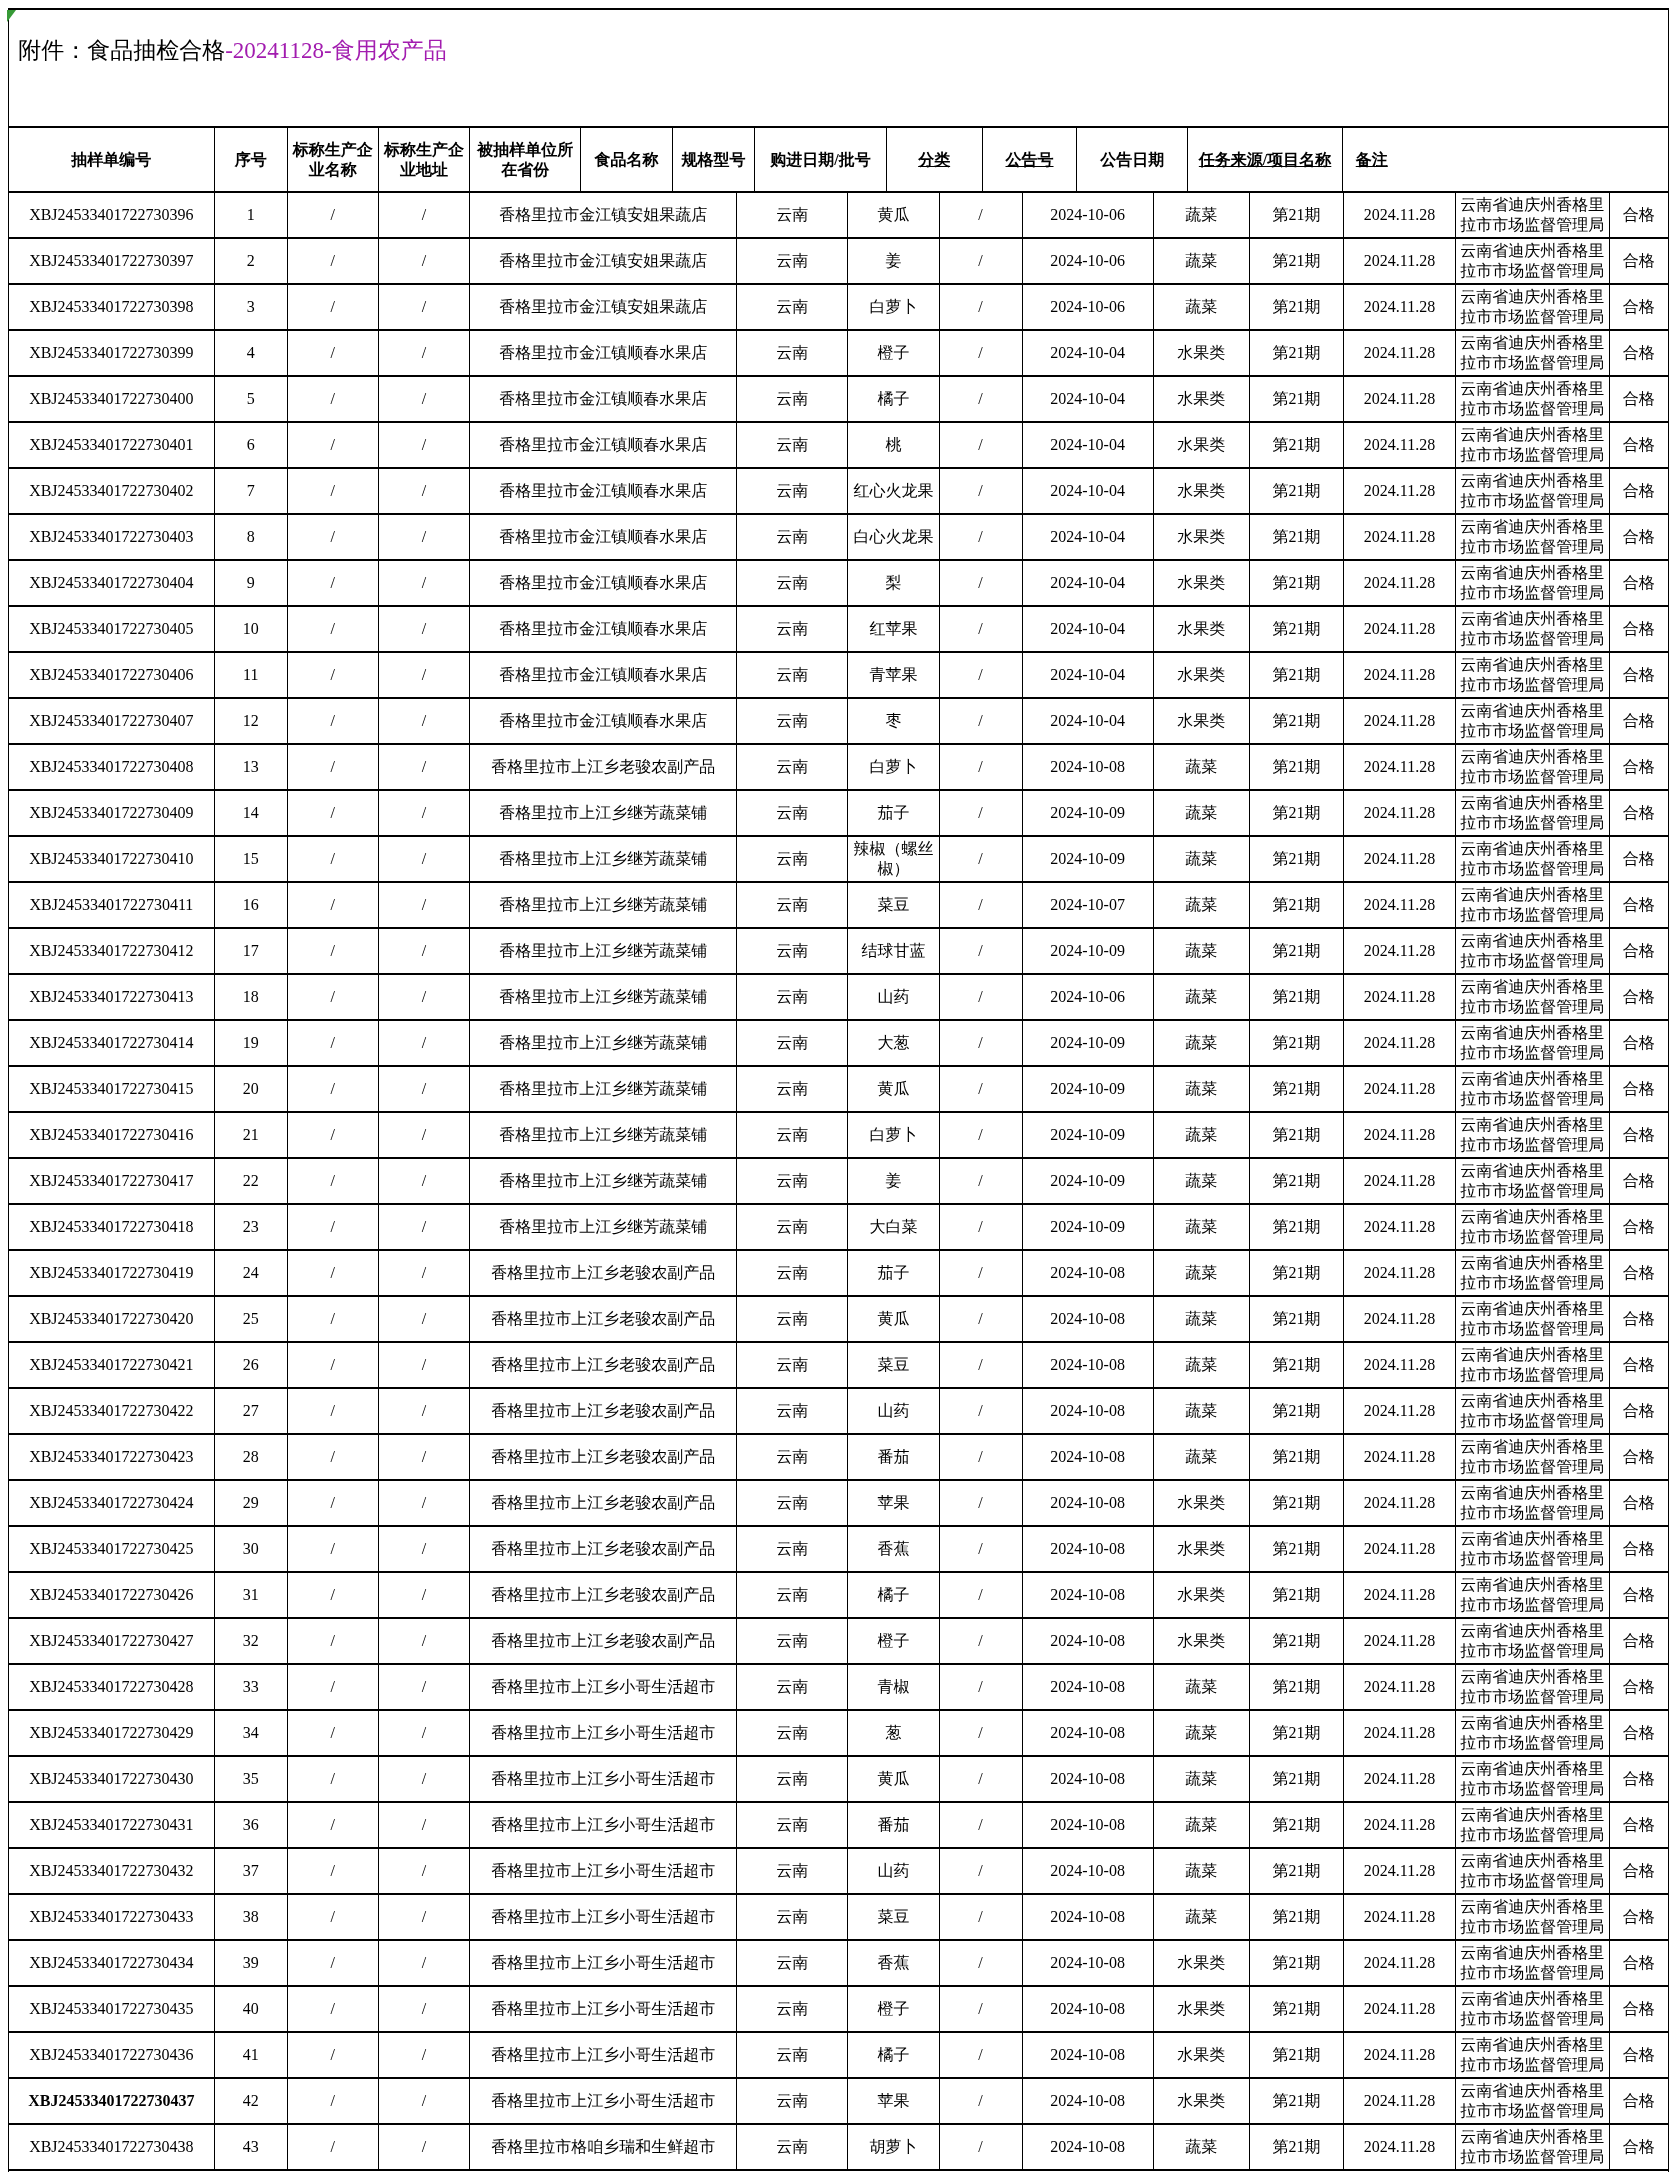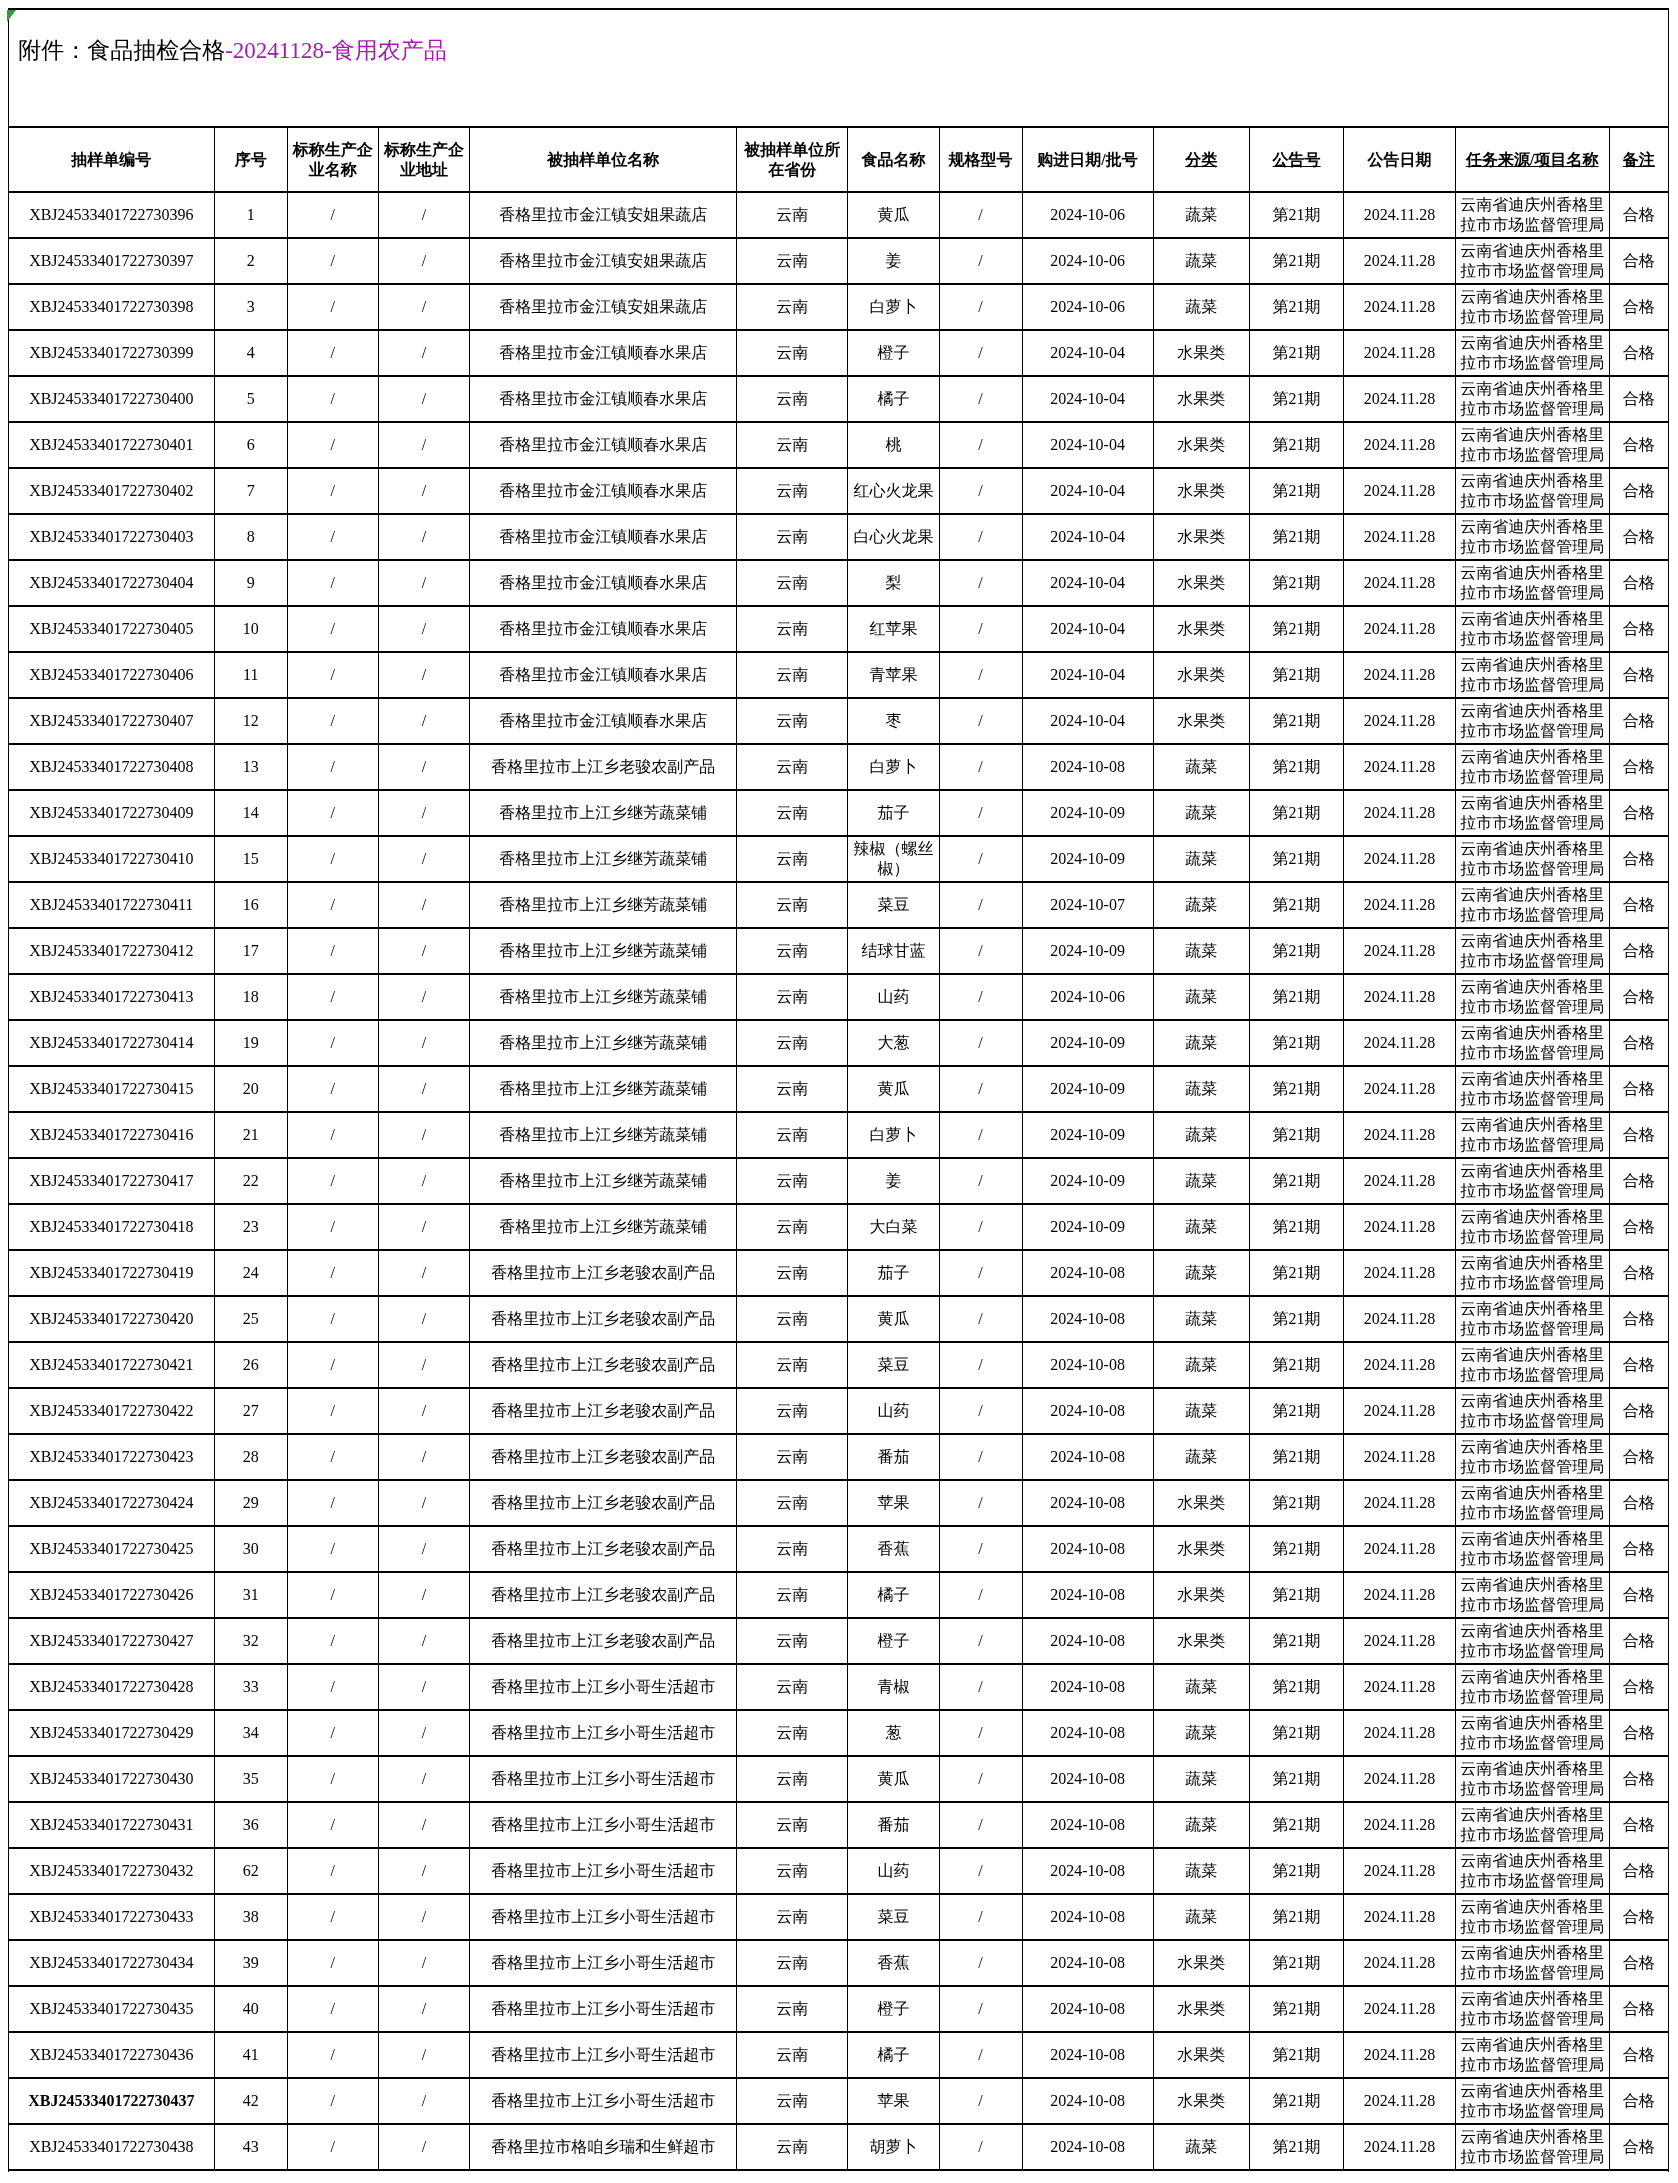--- a/index.html
+++ b/index.html
@@ -38,21 +38,20 @@
 
   <div class="attachment-line"><span>附件：</span><span>食品抽检合格</span><span class="link">-20241128-食用农产品</span></div>
 
 
   <div class="table">
     <div class="trow header">
         <div class="cell th" style="width: 12.4%;">抽样单编号</div>
         <div class="cell th" style="width: 4.4%;">序号</div>
         <div class="cell th" style="width: 5.5%;">标称生产企业名称</div>
         <div class="cell th" style="width: 5.5%;">标称生产企业地址</div>
-        <div class="cell th" style="width: 16.1%;">被抽样单位名称</div>
         <div class="cell th" style="width: 6.7%;">被抽样单位所在省份</div>
         <div class="cell th" style="width: 5.5%;">食品名称</div>
         <div class="cell th" style="width: 5%;">规格型号</div>
         <div class="cell th" style="width: 7.9%;">购进日期/批号</div>
         <div class="cell th underline" style="width: 5.8%;">分类</div>
         <div class="cell th underline" style="width: 5.7%;">公告号</div>
         <div class="cell th" style="width: 6.7%;">公告日期</div>
         <div class="cell th underline" style="width: 9.3%;">任务来源/项目名称</div>
         <div class="cell th underline last" style="width: 3.5%;">备注</div>
       </div>
@@ -628,21 +627,21 @@
           <div class="cell" style="width: 5%;">/</div>
           <div class="cell" style="width: 7.9%;">2024-10-08</div>
           <div class="cell" style="width: 5.8%;">蔬菜</div>
           <div class="cell" style="width: 5.7%;">第21期</div>
           <div class="cell" style="width: 6.7%;">2024.11.28</div>
           <div class="cell" style="width: 9.3%;">云南省迪庆州香格里拉市市场监督管理局</div>
           <div class="cell last" style="width: 3.5%;">合格</div>
         </div>
         <div class="trow">
           <div class="cell" style="width: 12.4%;">XBJ24533401722730432</div>
-          <div class="cell" style="width: 4.4%;">62</div>
+          <div class="cell" style="width: 4.4%;">37</div>
           <div class="cell" style="width: 5.5%;">/</div>
           <div class="cell" style="width: 5.5%;">/</div>
           <div class="cell" style="width: 16.1%;">香格里拉市上江乡小哥生活超市</div>
           <div class="cell" style="width: 6.7%;">云南</div>
           <div class="cell" style="width: 5.5%;">山药</div>
           <div class="cell" style="width: 5%;">/</div>
           <div class="cell" style="width: 7.9%;">2024-10-08</div>
           <div class="cell" style="width: 5.8%;">蔬菜</div>
           <div class="cell" style="width: 5.7%;">第21期</div>
           <div class="cell" style="width: 6.7%;">2024.11.28</div>

